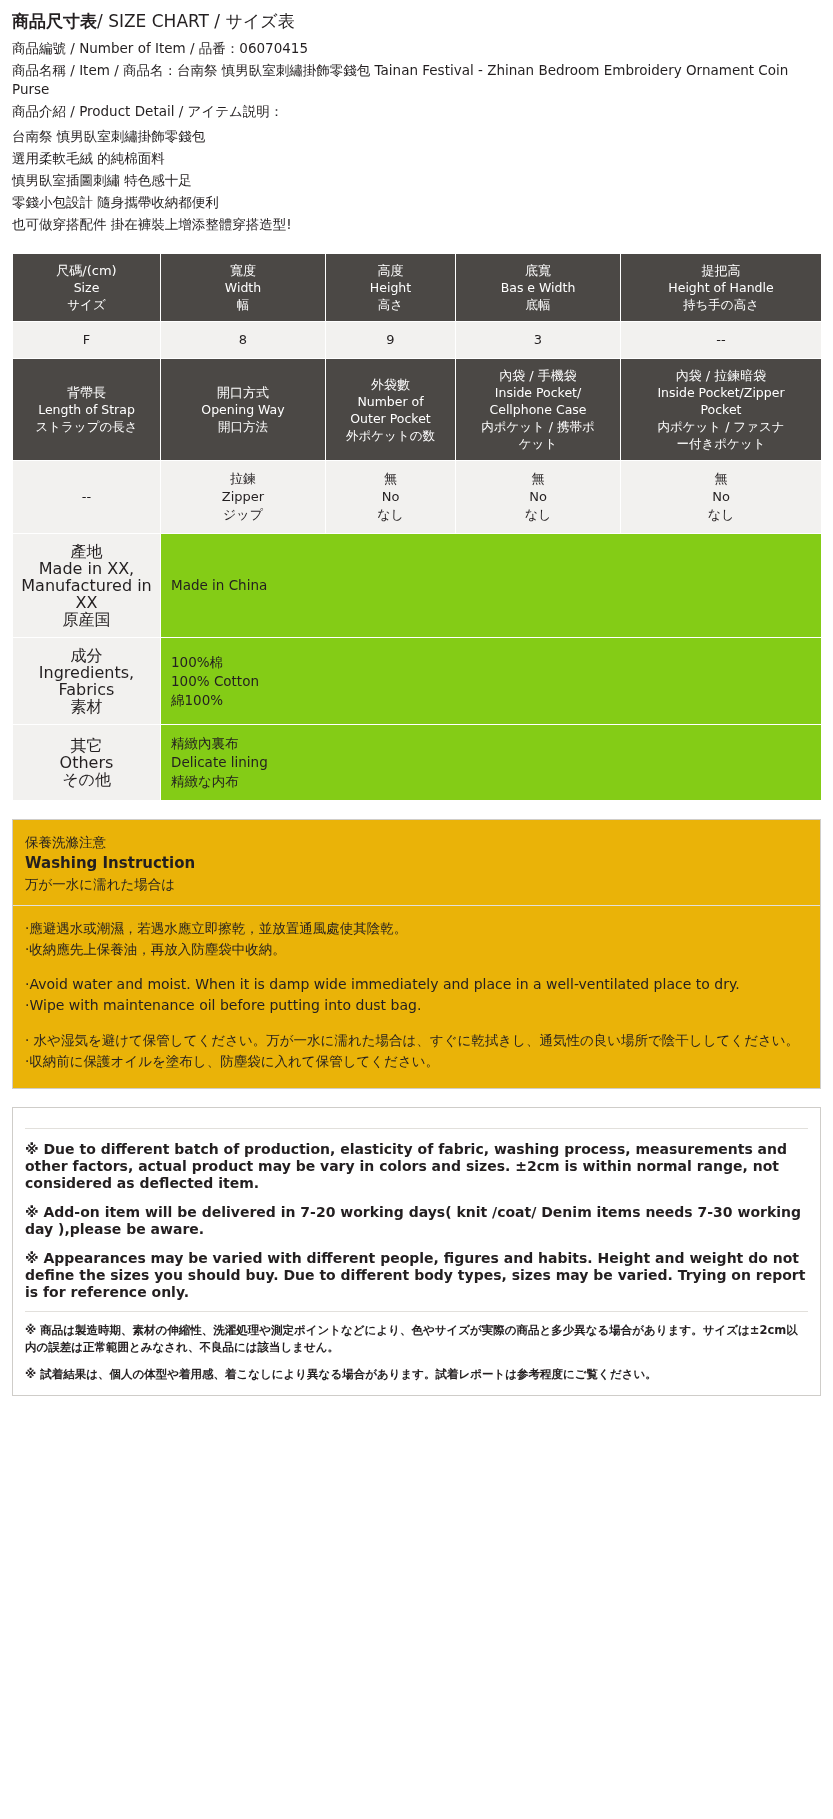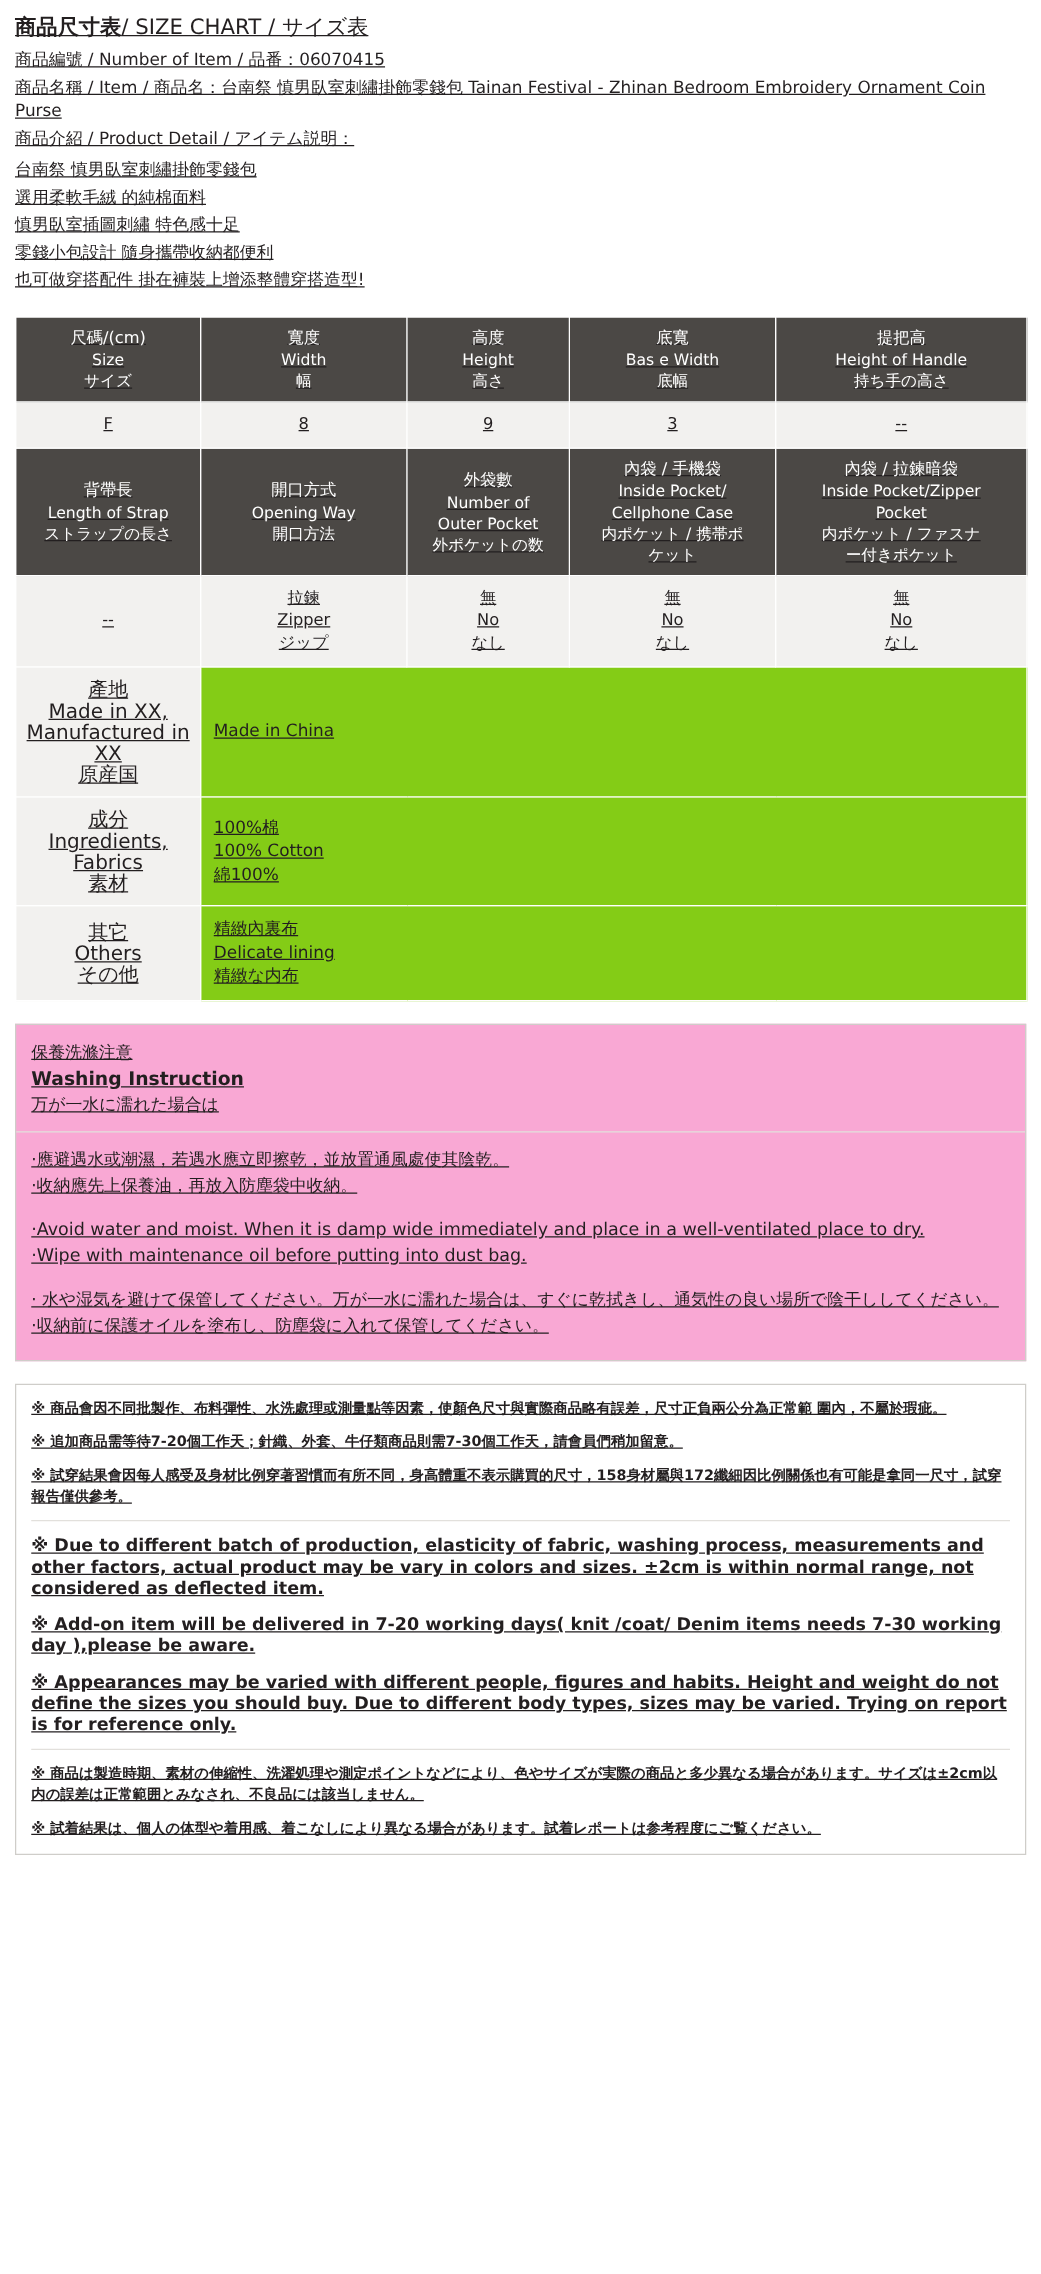--- a/index.html
+++ b/index.html
@@ -4,21 +4,21 @@
 <style>
   * { box-sizing: border-box; }
   html, body { margin:0; padding:0; }
   body {
     width: 833px;
     background: #ffffff;
     font-family: "DejaVu Sans", "Liberation Sans", sans-serif;
     color: #231f20;
     -webkit-font-smoothing: antialiased;
   }
-  .page { width: 833px; padding: 0 0 20px 0; text-decoration: underline; }
+  .page { width: 833px; padding: 0 0 20px 0; }
 
   
   .head { padding: 10px 12px 4px 12px; }
   .head h1 {
     margin: 0 0 6px 0;
     font-size: 17px;
     font-weight: 700;
     letter-spacing: 0px;
   }
   .head h1 .light { font-weight: 400; }
@@ -75,21 +75,21 @@
     line-height: 19px;
     padding: 9px 10px;
     color: #231f20;
   }
 
   
   .wash {
     margin: 18px 12px 0 12px;
     width: 809px;
     border: 1px solid #cfcdc9;
-    background: #f9a8d4;
+    background: #eab308;
     padding: 0;
   }
   .wash .title {
     padding: 12px 12px 10px 12px;
     font-size: 13.5px;
     line-height: 21px;
     border-bottom: 1px solid #e2e0dc;
   }
   .wash .title .b { font-weight: 700; font-size: 15px; }
   .wash .body { padding: 12px 12px 14px 12px; }
@@ -298,25 +298,20 @@
         <div>·Wipe with maintenance oil before putting into dust bag.</div>
       </div>
       <div class="grp">
         <div>· 水や湿気を避けて保管してください。万が一水に濡れた場合は、すぐに乾拭きし、通気性の良い場所で陰干ししてください。</div>
         <div>·収納前に保護オイルを塗布し、防塵袋に入れて保管してください。</div>
       </div>
     </div>
   </div>
 
   <div class="notes">
-    <div class="sec">
-      <p>※ 商品會因不同批製作、布料彈性、水洗處理或測量點等因素，使顏色尺寸與實際商品略有誤差，尺寸正負兩公分為正常範 圍內，不屬於瑕疵。</p>
-      <p>※ 追加商品需等待7-20個工作天；針織、外套、牛仔類商品則需7-30個工作天，請會員們稍加留意。</p>
-      <p class="last">※ 試穿結果會因每人感受及身材比例穿著習慣而有所不同，身高體重不表示購買的尺寸，158身材屬與172纖細因比例關係也有可能是拿同一尺寸，試穿報告僅供參考。</p>
-    </div>
     <div class="sep"></div>
     <div class="sec en">
       <p>※ Due to different batch of production, elasticity of fabric, washing process, measurements and other factors, actual product may be vary in colors and sizes. ±2cm is within normal range, not considered as deflected item.</p>
       <p>※ Add-on item will be delivered in 7-20 working days( knit /coat/ Denim items needs 7-30 working day ),please be aware.</p>
       <p class="last">※ Appearances may be varied with different people, figures and habits. Height and weight do not define the sizes you should buy. Due to different body types, sizes may be varied. Trying on report is for reference only.</p>
     </div>
     <div class="sep"></div>
     <div class="sec">
       <p>※ 商品は製造時期、素材の伸縮性、洗濯処理や測定ポイントなどにより、色やサイズが実際の商品と多少異なる場合があります。サイズは±2cm以内の誤差は正常範囲とみなされ、不良品には該当しません。</p>
       <p class="last">※ 試着結果は、個人の体型や着用感、着こなしにより異なる場合があります。試着レポートは参考程度にご覧ください。</p>

